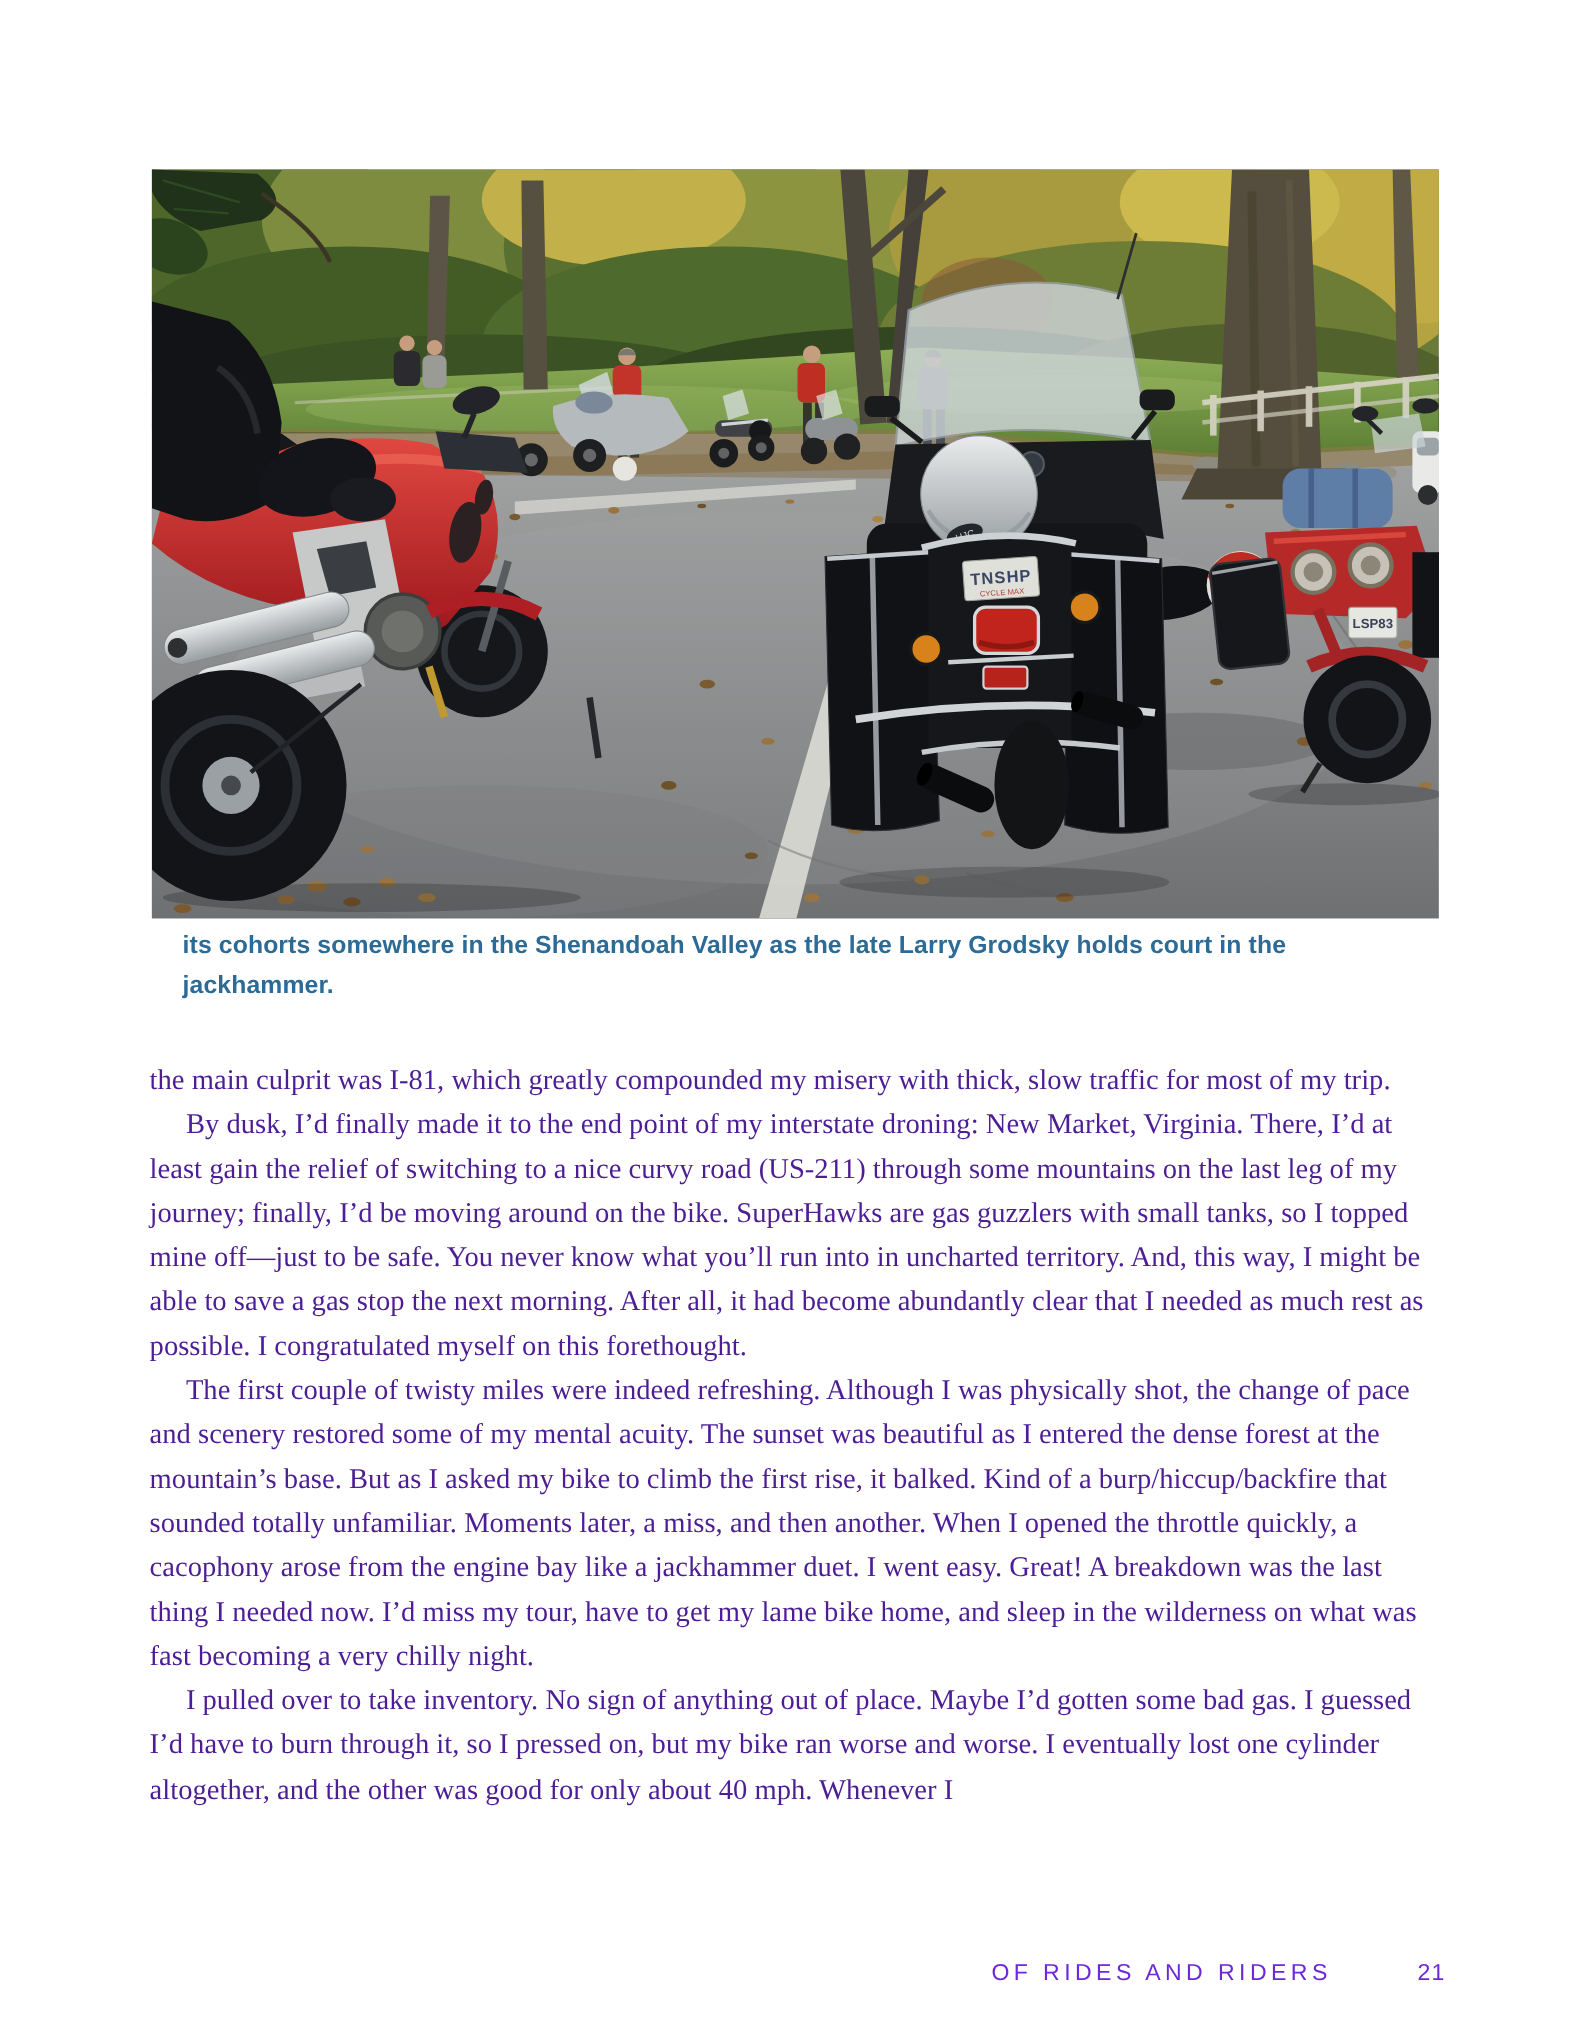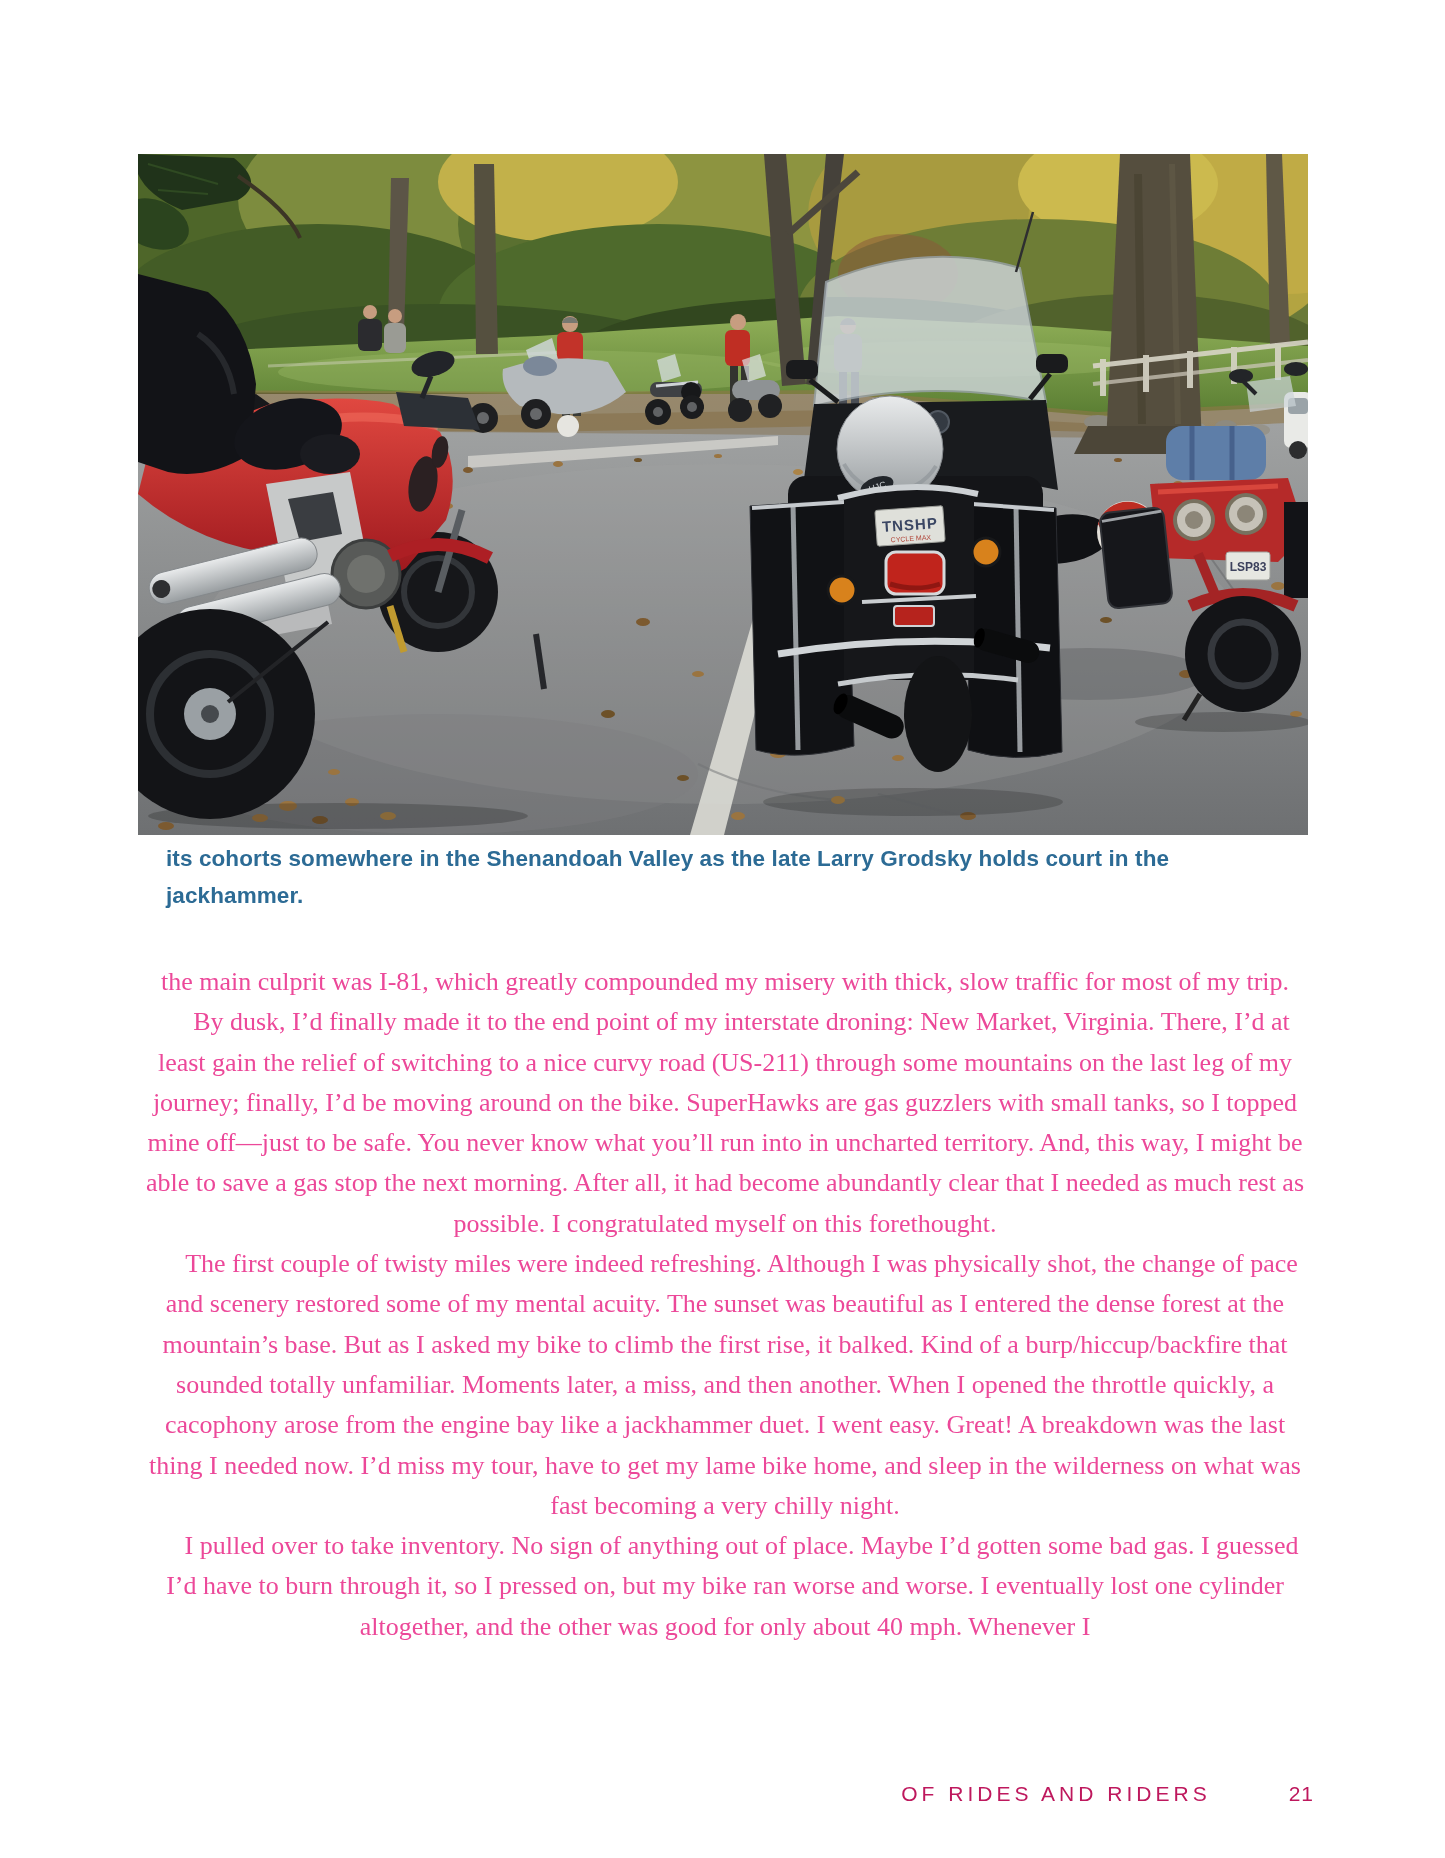--- a/index.html
+++ b/index.html
@@ -5,26 +5,26 @@
   html,body{margin:0;padding:0;background:#ffffff;}
   .page{position:relative;width:1445px;height:1858px;background:#ffffff;overflow:hidden;
         font-family:"Liberation Sans",sans-serif;}
   .photo-wrap{position:absolute;left:138px;top:154px;width:1170px;height:681px;overflow:hidden;background:#8d8f8c;}
   .photo-wrap svg{display:block;width:100%;height:100%;}
   .caption{position:absolute;left:166px;top:840px;width:1150px;
            font-family:"Liberation Sans",sans-serif;font-weight:700;font-size:22.5px;line-height:37px;
            color:#2c6b95;letter-spacing:.1px;}
   .caption div{white-space:nowrap;}
   .bodytext{position:absolute;left:136px;top:962px;width:1178px;
-            font-family:"Liberation Serif",serif;font-size:26px;line-height:40.3px;color:#ec4899;
-            text-align:center;}
+            font-family:"Liberation Serif",serif;font-size:26px;line-height:40.3px;color:#4c1d95;
+            text-align:left;}
   .bodytext p{margin:0;padding:0;text-indent:33px;}
   .bodytext p.first{text-indent:0;}
   .footer{position:absolute;left:136px;top:1762px;width:1178px;display:flex;justify-content:flex-end;
-          align-items:baseline;font-family:"Liberation Sans",sans-serif;font-size:21px;color:#be185d;}
+          align-items:baseline;font-family:"Liberation Sans",sans-serif;font-size:21px;color:#6d28d9;}
   .footer .running{letter-spacing:4px;font-weight:400;}
   .footer .pagenum{margin-left:78px;letter-spacing:1px;font-weight:400;margin-top:20px;}
 </style>
 </head>
 <body>
 
 <div class="page">
 
   <figure style="margin:0">
     <div class="photo-wrap">

